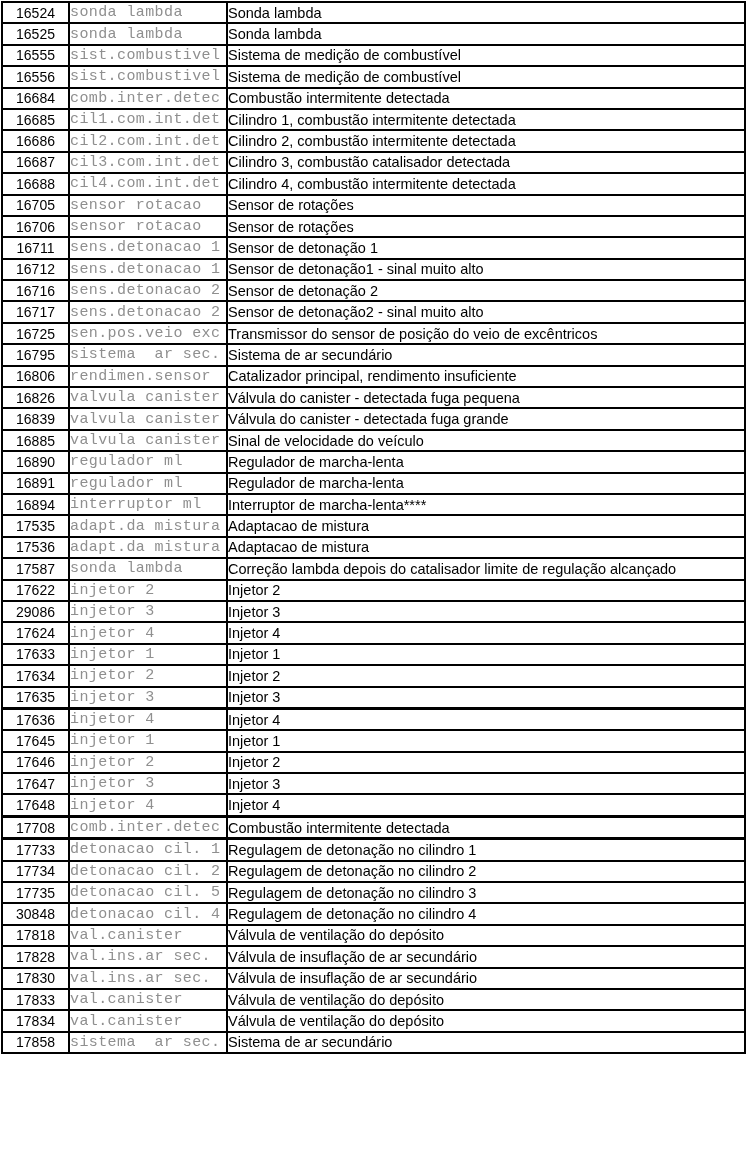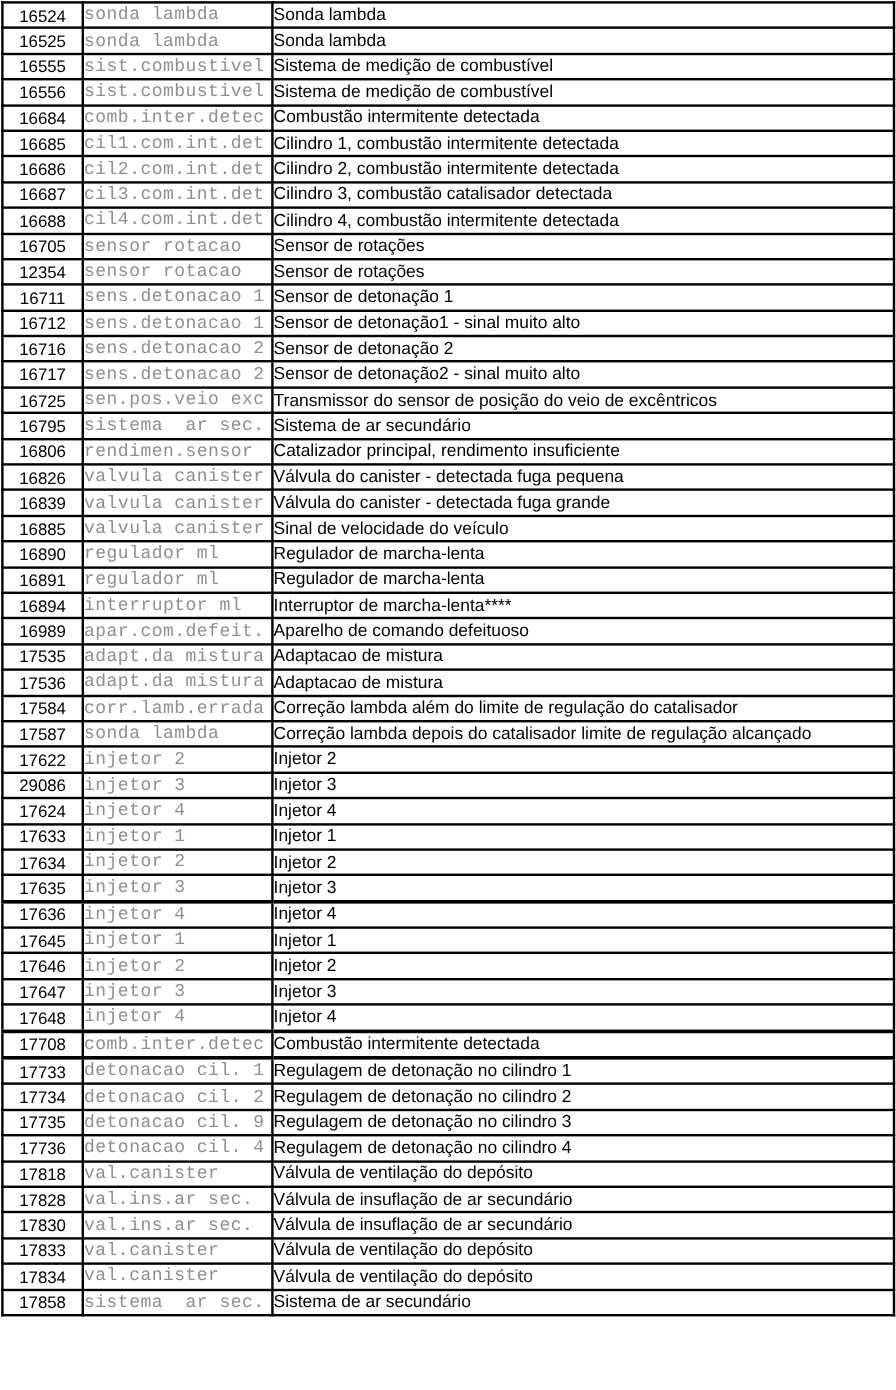--- a/index.html
+++ b/index.html
@@ -117,21 +117,21 @@
     <td class="desc">Cilindro 4, combustão intermitente detectada</td>
   </tr>
 
   <tr>
     <td class="code">16705</td>
     <td class="short">sensor rotacao</td>
     <td class="desc">Sensor de rotações</td>
   </tr>
 
   <tr>
-    <td class="code">12354</td>
+    <td class="code">16706</td>
     <td class="short">sensor rotacao</td>
     <td class="desc">Sensor de rotações</td>
   </tr>
 
   <tr>
     <td class="code">16711</td>
     <td class="short">sens.detonacao 1</td>
     <td class="desc">Sensor de detonação 1</td>
   </tr>
 
@@ -201,43 +201,33 @@
     <td class="short">regulador ml</td>
     <td class="desc">Regulador de marcha-lenta</td>
   </tr>
 
   <tr>
     <td class="code">16894</td>
     <td class="short">interruptor ml</td>
     <td class="desc">Interruptor de marcha-lenta****</td>
   </tr>
 
-  <tr>
-    <td class="code">16989</td>
-    <td class="short">apar.com.defeit.</td>
-    <td class="desc">Aparelho de comando defeituoso</td>
-  </tr>
 
   <tr>
     <td class="code">17535</td>
     <td class="short">adapt.da mistura</td>
     <td class="desc">Adaptacao de mistura</td>
   </tr>
 
   <tr>
     <td class="code">17536</td>
     <td class="short">adapt.da mistura</td>
     <td class="desc">Adaptacao de mistura</td>
   </tr>
 
-  <tr>
-    <td class="code">17584</td>
-    <td class="short">corr.lamb.errada</td>
-    <td class="desc">Correção lambda além do limite de regulação do catalisador</td>
-  </tr>
 
   <tr>
     <td class="code">17587</td>
     <td class="short">sonda lambda</td>
     <td class="desc">Correção lambda depois do catalisador limite de regulação alcançado</td>
   </tr>
 
 
   <tr>
     <td class="code">17622</td>
@@ -318,26 +308,26 @@
   </tr>
 
   <tr>
     <td class="code">17734</td>
     <td class="short">detonacao cil. 2</td>
     <td class="desc">Regulagem de detonação no cilindro 2</td>
   </tr>
 
   <tr>
     <td class="code">17735</td>
-    <td class="short">detonacao cil. 9</td>
+    <td class="short">detonacao cil. 5</td>
     <td class="desc">Regulagem de detonação no cilindro 3</td>
   </tr>
 
   <tr>
-    <td class="code">17736</td>
+    <td class="code">30848</td>
     <td class="short">detonacao cil. 4</td>
     <td class="desc">Regulagem de detonação no cilindro 4</td>
   </tr>
 
   <tr>
     <td class="code">17818</td>
     <td class="short">val.canister</td>
     <td class="desc">Válvula de ventilação do depósito</td>
   </tr>
 

